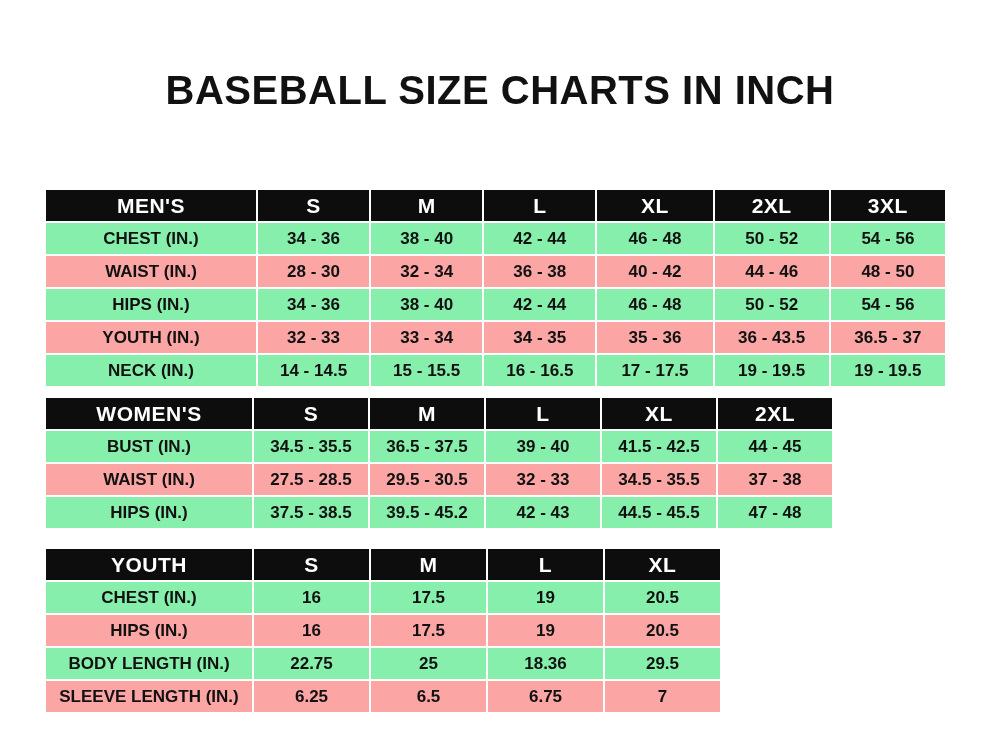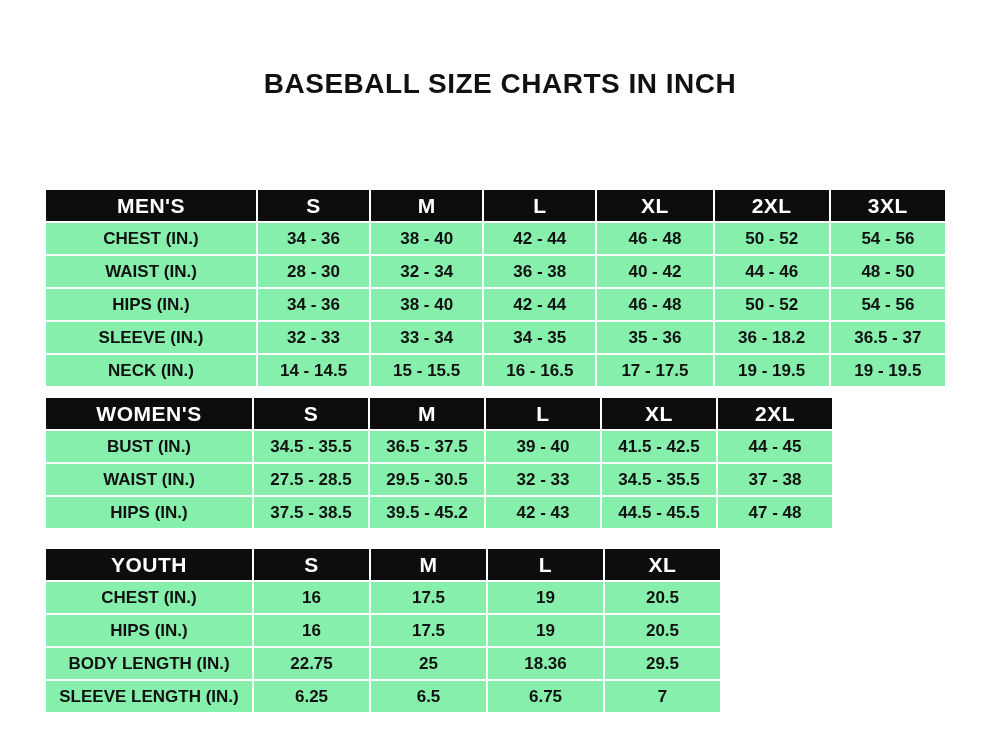--- a/index.html
+++ b/index.html
@@ -19,21 +19,21 @@
     width: 1000px;
     height: 752px;
     background: #ffffff;
   }
   .title {
     position: absolute;
     top: 68px;
     left: 0;
     width: 1000px;
     text-align: center;
-    font-size: 28px;
+    font-size: 40px;
     font-weight: bold;
     letter-spacing: 0.5px;
     color: #111111;
   }
   table {
     border-collapse: collapse;
     table-layout: fixed;
     position: absolute;
   }
   table td, table th {
@@ -49,21 +49,21 @@
   .hdr-row th {
     background: #0d0d0d;
     color: #ffffff;
     font-size: 21px;
     letter-spacing: 0.5px;
   }
   .hdr-row th.label-col {
     text-align: center;
   }
   .row-a td { background: #86efac; }
-  .row-b td { background: #86efac; }
+  .row-b td { background: #fca5a5; }
 
   
   #mens-table {
     top: 188px;
     left: 44px;
     width: 903px;
   }
   #mens-table col.c-label { width: 208px; }
   #mens-table col.c-size  { width: 111px; }
   #mens-table col.c-size3 { width: 115px; }
@@ -137,26 +137,26 @@
       <tr class="row-a">
         <td>HIPS (IN.)</td>
         <td>34 - 36</td>
         <td>38 - 40</td>
         <td>42 - 44</td>
         <td>46 - 48</td>
         <td>50 - 52</td>
         <td>54 - 56</td>
       </tr>
       <tr class="row-b">
-        <td>SLEEVE (IN.)</td>
+        <td>YOUTH (IN.)</td>
         <td>32 - 33</td>
         <td>33 - 34</td>
         <td>34 - 35</td>
         <td>35 - 36</td>
-        <td>36 - 18.2</td>
+        <td>36 - 43.5</td>
         <td>36.5 - 37</td>
       </tr>
       <tr class="row-a">
         <td>NECK (IN.)</td>
         <td>14 - 14.5</td>
         <td>15 - 15.5</td>
         <td>16 - 16.5</td>
         <td>17 - 17.5</td>
         <td>19 - 19.5</td>
         <td>19 - 19.5</td>

